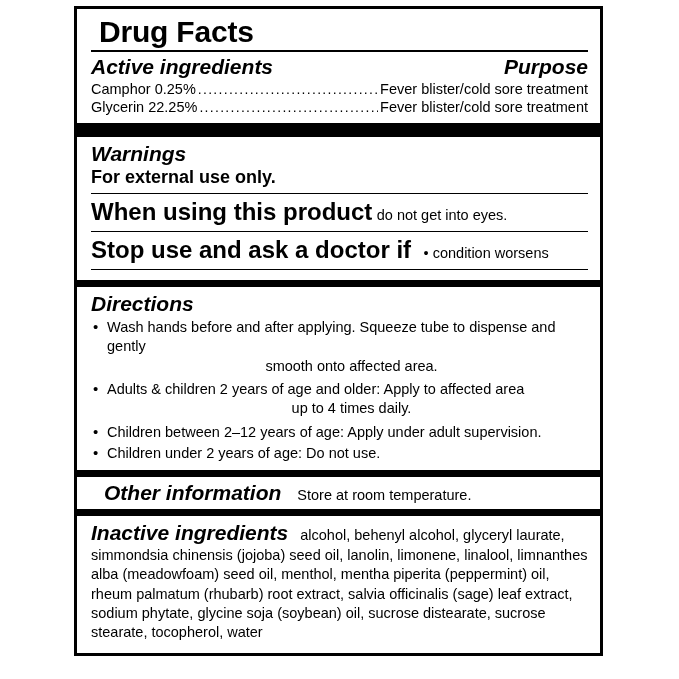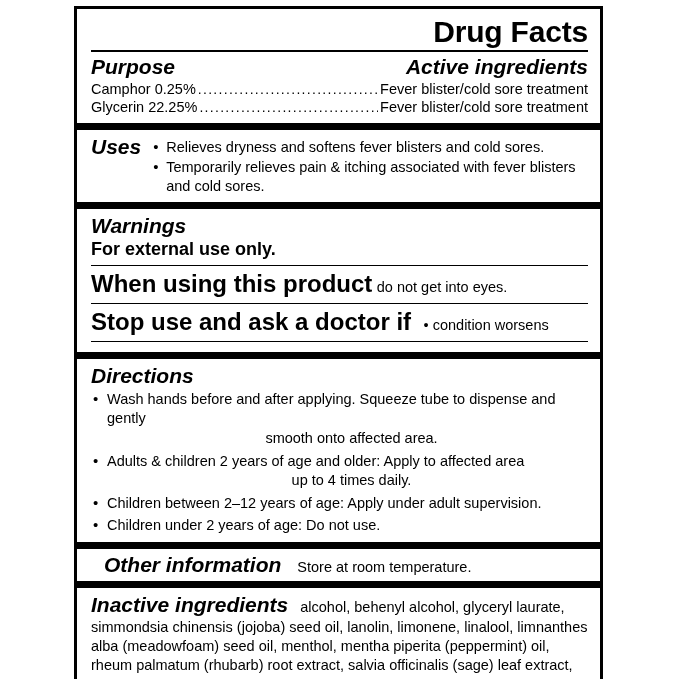--- a/index.html
+++ b/index.html
@@ -30,21 +30,20 @@
   }
   .rule-thick {
     border-top: 7px solid #000000;
   }
   .title {
     font-size: 30px;
     font-weight: bold;
     line-height: 1.05;
     letter-spacing: -0.2px;
     margin: 2px 0 2px 8px;
-    text-align: right;
   }
   .title-rule {
     border-bottom: 2px solid #000000;
     margin: 1px 0 0 0;
     height: 0;
   }
   .head-italic {
     font-size: 21px;
     font-style: italic;
     font-weight: bold;
@@ -158,45 +157,36 @@
 
 <div class="panel">
 
   <div class="section" style="padding-bottom:0;">
     <div class="title">Drug Facts</div>
     <div class="title-rule"></div>
   </div>
 
   <div class="section" style="padding-top:3px;">
     <div class="row-flex">
+      <div class="head-italic">Active ingredients</div>
       <div class="head-italic">Purpose</div>
-      <div class="head-italic">Active ingredients</div>
     </div>
     <div class="ing-line" style="margin-top:2px;">
       <span class="ing-name">Camphor 0.25%</span>
       <span class="dots">................................................................................</span>
       <span class="ing-purpose">Fever blister/cold sore treatment</span>
     </div>
     <div class="ing-line">
       <span class="ing-name">Glycerin 22.25%</span>
       <span class="dots">................................................................................</span>
       <span class="ing-purpose">Fever blister/cold sore treatment</span>
     </div>
   </div>
 
   <div class="rule-thick"></div>
-  <div class="section">
-    <div class="uses-wrap">
-      <div class="uses-label head-italic">Uses</div>
-      <ul class="bullets uses-list">
-        <li>Relieves dryness and softens fever blisters and cold sores.</li>
-        <li>Temporarily relieves pain &amp; itching associated with fever blisters and cold sores.</li>
-      </ul>
-    </div>
-  </div>
 
   <div class="rule-thick"></div>
   <div class="section">
     <div class="head-italic">Warnings</div>
     <div class="head-bold" style="margin-top:2px;">For external use only.</div>
 
     <div class="sub-rule"></div>
     <div>
       <span class="inline-head">When using this product</span>
       <span class="inline-rest">do not get into eyes.</span>

